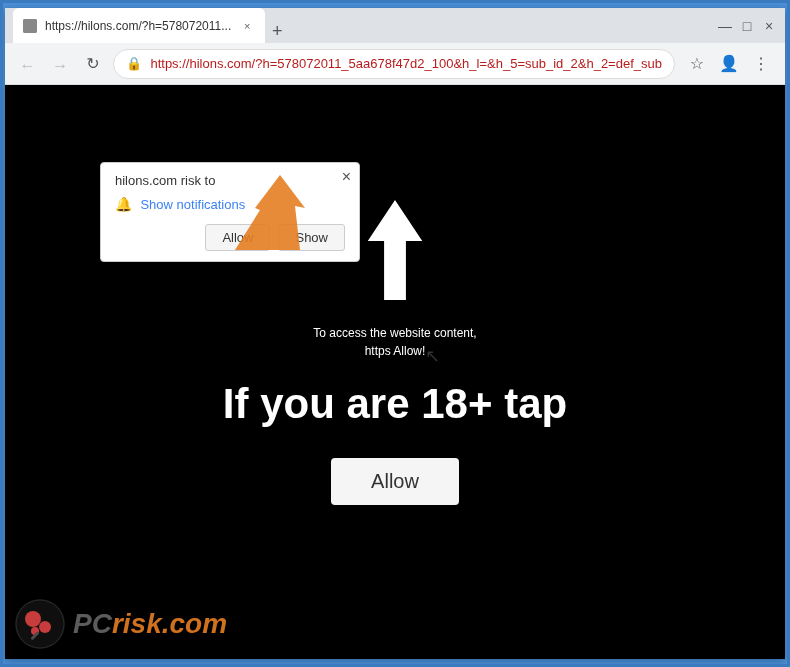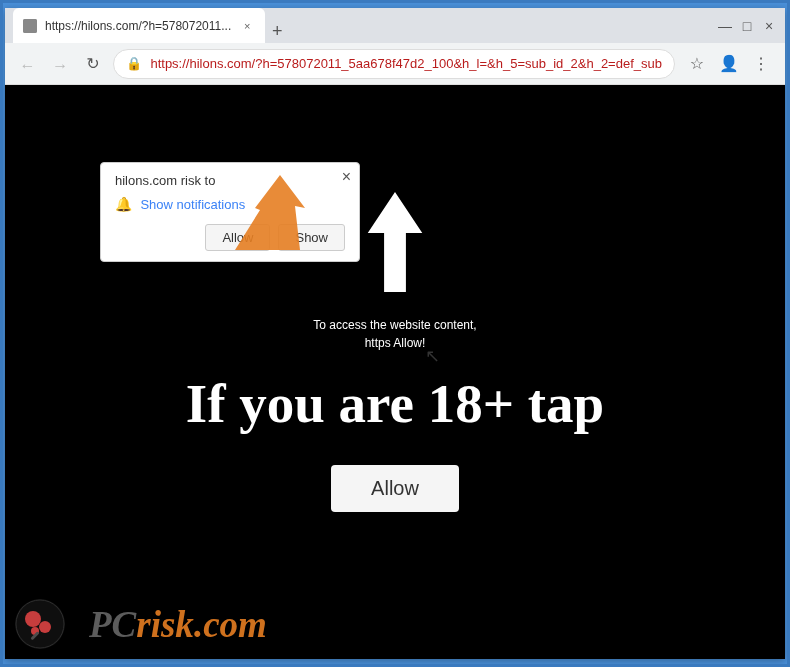--- a/index.html
+++ b/index.html
@@ -211,25 +211,24 @@
     .content-text-small {
       color: #fff;
       font-size: 12px;
       text-align: center;
       margin-bottom: 20px;
       line-height: 1.5;
     }
 
     .content-text-large {
       color: #fff;
-      font-size: 55px;
+      font-size: 42px;
       font-weight: bold;
       text-align: center;
       margin-bottom: 30px;
-      font-family: Liberation Serif, serif;
     }
 
     .allow-button {
       background: #f5f5f5;
       border: none;
       border-radius: 4px;
       padding: 12px 40px;
       font-size: 20px;
       color: #333;
       cursor: pointer;
@@ -415,21 +414,21 @@
       <div class="pcrisk-logo">
         <svg width="50" height="50" viewBox="0 0 50 50">
           <circle cx="25" cy="25" r="24" fill="#111" stroke="#333" stroke-width="1"></circle>
           <circle cx="18" cy="20" r="8" fill="#d44" stroke="none"></circle>
           <circle cx="30" cy="28" r="6" fill="#d44" stroke="none"></circle>
           <circle cx="20" cy="32" r="4" fill="#d44" stroke="none"></circle>
           <rect x="20" y="32" width="3" height="10" rx="1.5" fill="#555" transform="rotate(45 21 35)"></rect>
         </svg>
       </div>
       <div class="pcrisk-text">
-        <span style="color:#888;font-style:italic;font-size:37px;font-weight:bold;font-family:Liberation Serif, serif;margin-left:16px;">
+        <span style="color:#888;font-style:italic;font-size:28px;font-weight:bold;font-family:Liberation Sans, sans-serif;">
           <span style="color:#666;">P</span><span style="color:#666;">C</span><span style="color:#e67e22;">risk</span><span style="color:#e67e22;">.com</span>
         </span>
       </div>
     </div>
 
     <div class="orange-arrow">
       <svg width="100" height="100" viewBox="0 0 100 100">
         <defs>
           <marker id="arrowhead" markerWidth="10" markerHeight="7" refX="10" refY="3.5" orient="auto">
             <polygon points="0 0, 10 3.5, 0 7" fill="#e67e22"></polygon>

